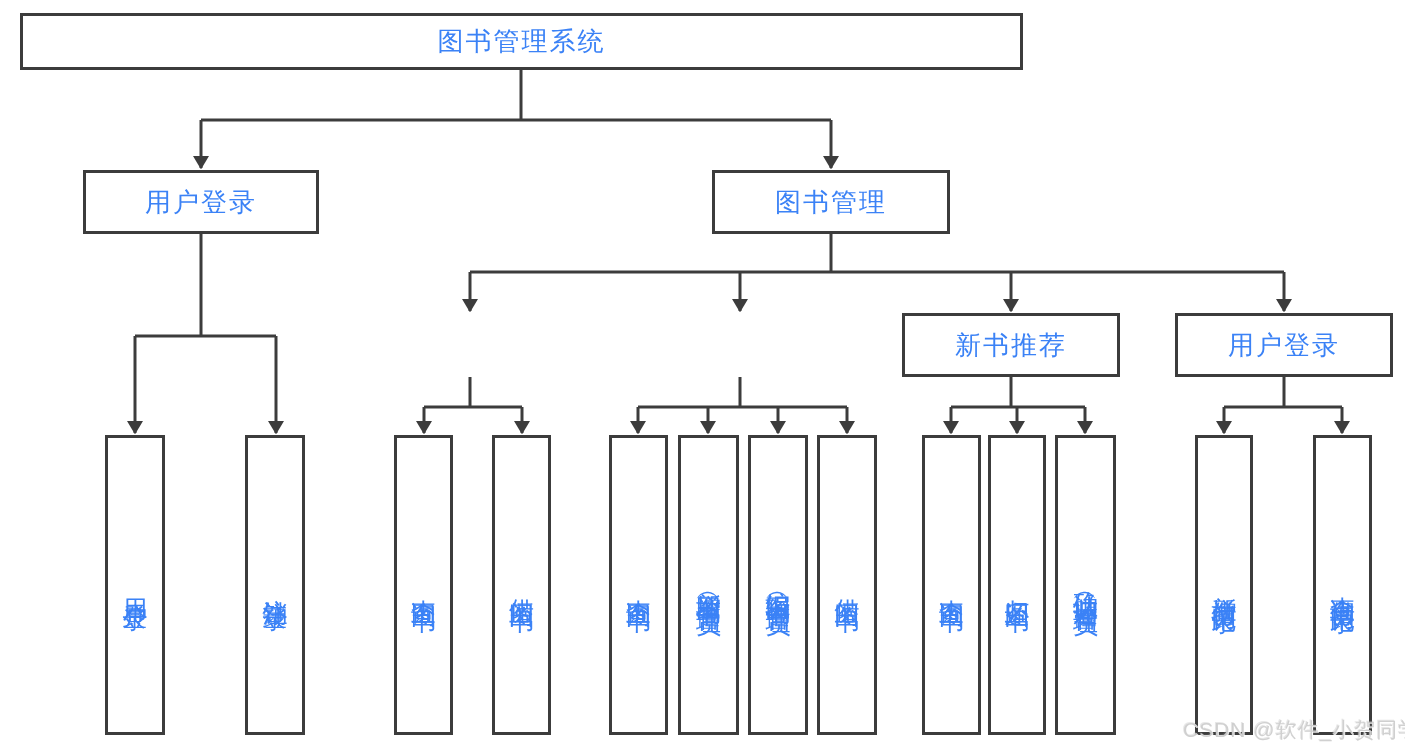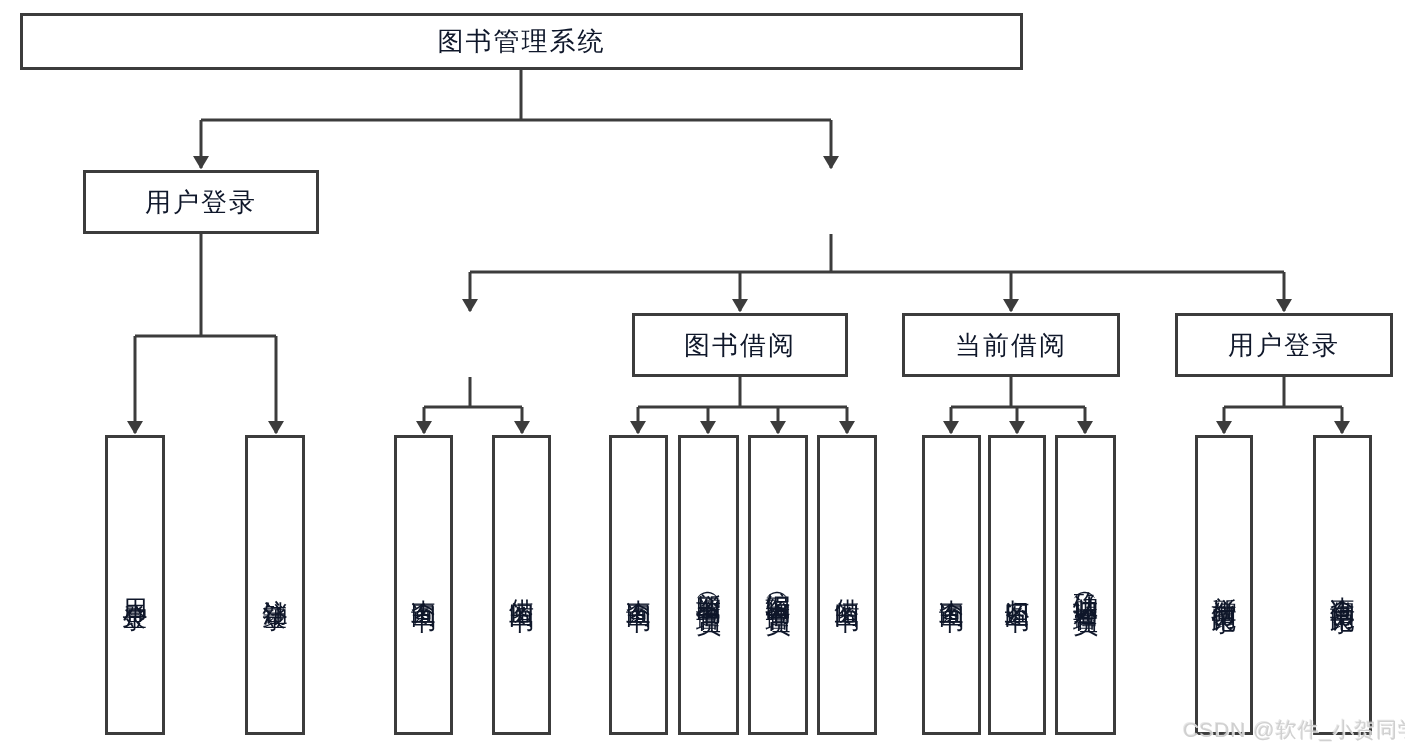--- a/index.html
+++ b/index.html
@@ -14,21 +14,21 @@
   .wires {
     position: absolute;
     left: 0; top: 0;
     pointer-events: none;
   }
   .node {
     position: absolute;
     box-sizing: border-box;
     border: 3px solid #3c3c3c;
     background: #ffffff;
-    color: #0f172a;
+    color: #3b82f6;
     display: flex;
     align-items: center;
     justify-content: center;
     z-index: 1;
   }
   .h-node {
     font-size: 26px;
     letter-spacing: 2px;
     white-space: nowrap;
   }
@@ -98,26 +98,26 @@
     </g>
   </svg>
 
   <div class="node h-node" style="left:20px; top:13px; width:1003px; height:57px;">
     <span>图书管理系统</span>
   </div>
 
   <div class="node h-node" style="left:83px; top:170px; width:236px; height:64px;">
     <span>用户登录</span>
   </div>
+  <div class="node h-node" style="left:712px; top:170px; width:238px; height:64px;">
+    <span>图书管理</span>
+  </div>
 
-  <div class="node h-node" style="left:632px; top:313px; width:216px; height:64px;">
-    <span>图书借阅</span>
-  </div>
   <div class="node h-node" style="left:902px; top:313px; width:218px; height:64px;">
-    <span>当前借阅</span>
+    <span>新书推荐</span>
   </div>
   <div class="node h-node" style="left:1175px; top:313px; width:218px; height:64px;">
     <span>用户登录</span>
   </div>
 
   <div class="node v-node" style="left:105px; top:435px; width:60px; height:300px;">
     <span>用户登录</span>
   </div>
   <div class="node v-node" style="left:245px; top:435px; width:60px; height:300px;">
     <span>注销登录</span>

